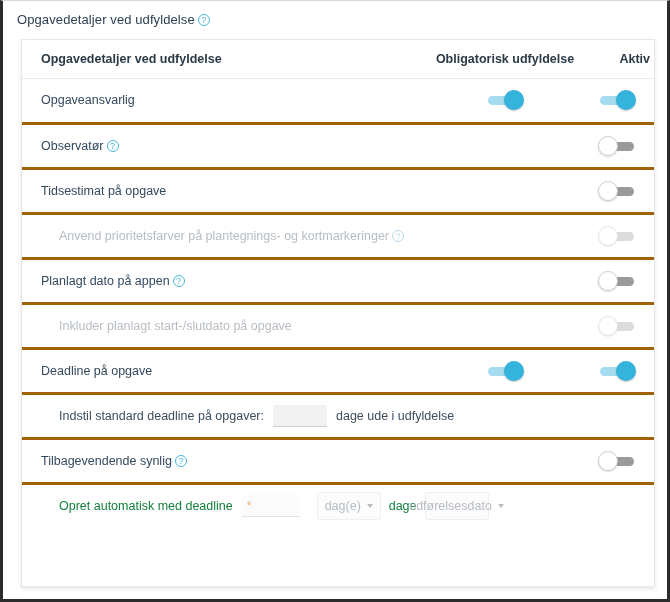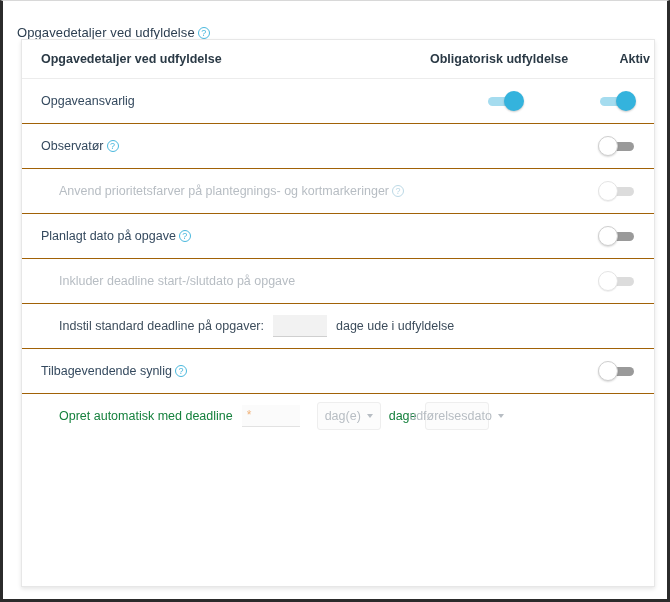--- a/index.html
+++ b/index.html
@@ -14,21 +14,21 @@
     width: 670px; height: 602px;
     background: #ffffff;
     border-left: 3px solid #2b2b2b;
     border-right: 3px solid #2b2b2b;
     border-bottom: 3px solid #2b2b2b;
     border-top: 1px solid #d8d8d8;
     overflow: hidden;
   }
   .page-title {
     position: absolute;
-    left: 14px; top: 24px;
+    left: 14px; top: 11px;
     font-size: 13px;
     color: #2c3e50;
     letter-spacing: .1px;
     white-space: nowrap;
   }
   .help-icon {
     display: inline-block;
     width: 12px; height: 12px;
     border-radius: 50%;
     border: 1px solid #4ab8dd;
@@ -59,25 +59,25 @@
   thead th {
     height: 38px;
     font-size: 12.5px;
     font-weight: bold;
     color: #2b3a46;
     border-bottom: 1px solid #ececec;
     padding: 0;
     vertical-align: middle;
   }
   thead th.h-label { text-align: left; padding-left: 19px; }
-  thead th.h-req   { text-align: left; }
+  thead th.h-req   { text-align: center; }
   thead th.h-act   { text-align: right; padding-right: 4px; }
 
   tbody tr { height: 45px; }
-  tbody tr td { border-bottom: 1px solid #a16207; padding: 0; vertical-align: middle; }
+  tbody tr td { border-bottom: 3px solid #a16207; padding: 0; vertical-align: middle; }
   tbody tr:last-child td { border-bottom: none; }
 
   td.cell-label {
     font-size: 12.5px;
     color: #34495e;
     padding-left: 19px;
     white-space: nowrap;
   }
   tr.sub td.cell-label {
     padding-left: 37px;
@@ -188,46 +188,62 @@
         </tr>
 
         <tr>
           <td class="cell-label"><span>Observatør</span><span class="help-icon">?</span></td>
           <td class="cell-toggle"></td>
           <td class="cell-toggle">
             <span class="sw off"><span class="track"></span><span class="knob"></span></span>
           </td>
         </tr>
 
+        <tr>
+          <td class="cell-label">Tidsestimat på opgave</td>
+          <td class="cell-toggle"></td>
+          <td class="cell-toggle">
+            <span class="sw off"><span class="track"></span><span class="knob"></span></span>
+          </td>
+        </tr>
 
 
         <tr class="sub">
           <td class="cell-label"><span>Anvend prioritetsfarver på plantegnings- og kortmarkeringer</span><span class="help-icon muted">?</span></td>
           <td class="cell-toggle"></td>
           <td class="cell-toggle">
             <span class="sw off dis"><span class="track"></span><span class="knob"></span></span>
           </td>
         </tr>
 
         <tr>
-          <td class="cell-label"><span>Planlagt dato på opgave</span><span class="help-icon">?</span></td>
+          <td class="cell-label"><span>Planlagt dato på appen</span><span class="help-icon">?</span></td>
           <td class="cell-toggle"></td>
           <td class="cell-toggle">
             <span class="sw off"><span class="track"></span><span class="knob"></span></span>
           </td>
         </tr>
 
         <tr class="sub">
-          <td class="cell-label">Inkluder deadline start-/slutdato på opgave</td>
+          <td class="cell-label">Inkluder planlagt start-/slutdato på opgave</td>
           <td class="cell-toggle"></td>
           <td class="cell-toggle">
             <span class="sw off dis"><span class="track"></span><span class="knob"></span></span>
           </td>
         </tr>
 
+        <tr>
+          <td class="cell-label">Deadline på opgave</td>
+          <td class="cell-toggle">
+            <span class="sw on"><span class="track"></span><span class="knob"></span></span>
+          </td>
+          <td class="cell-toggle">
+            <span class="sw on"><span class="track"></span><span class="knob"></span></span>
+          </td>
+        </tr>
 
         <tr class="sub-active">
           <td class="cell-label">
             <div class="inline">
               <span class="txt">Indstil standard deadline på opgaver:</span>
               <input class="field" type="text" value="" style="">
               <span class="txt">dage ude i udfyldelse</span>
             </div>
           </td>
           <td class="cell-toggle"></td>

